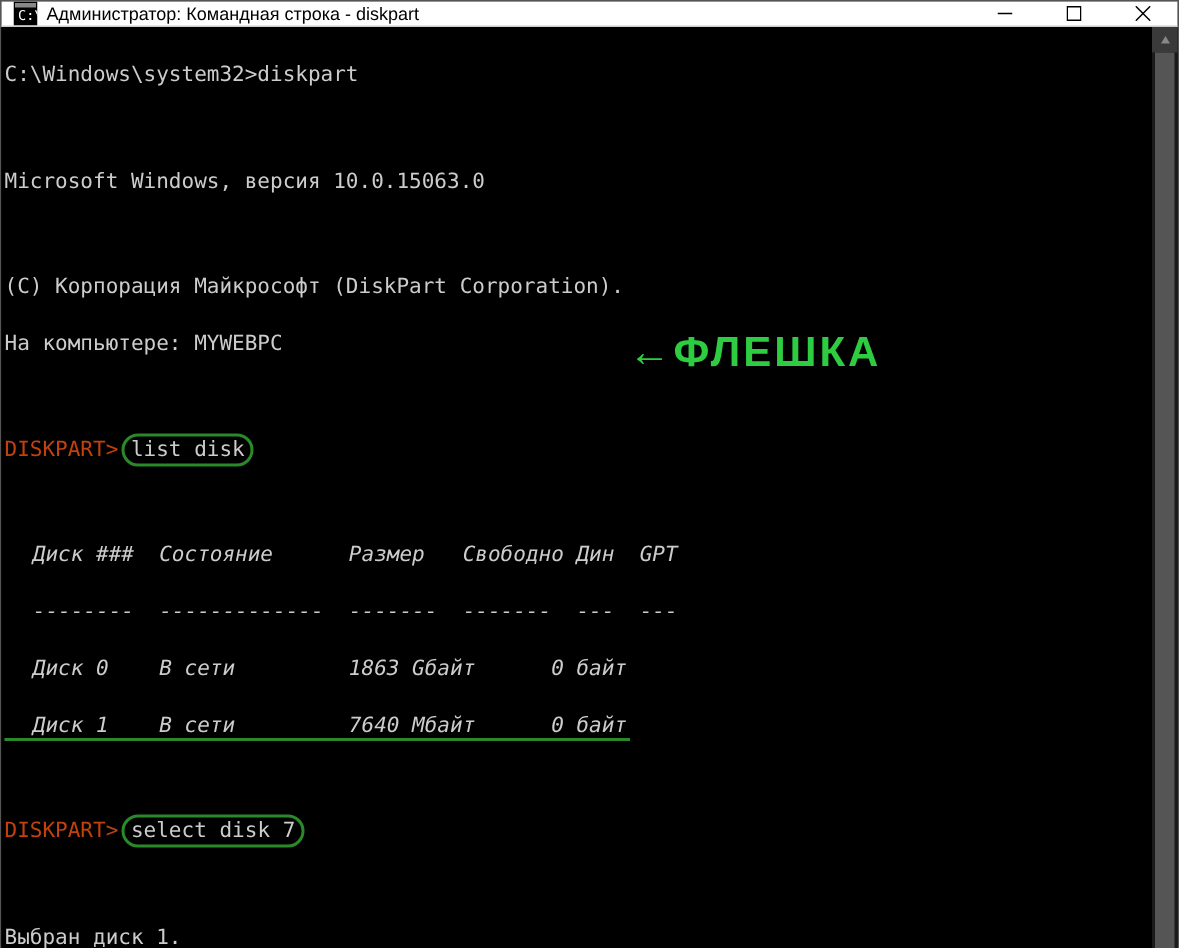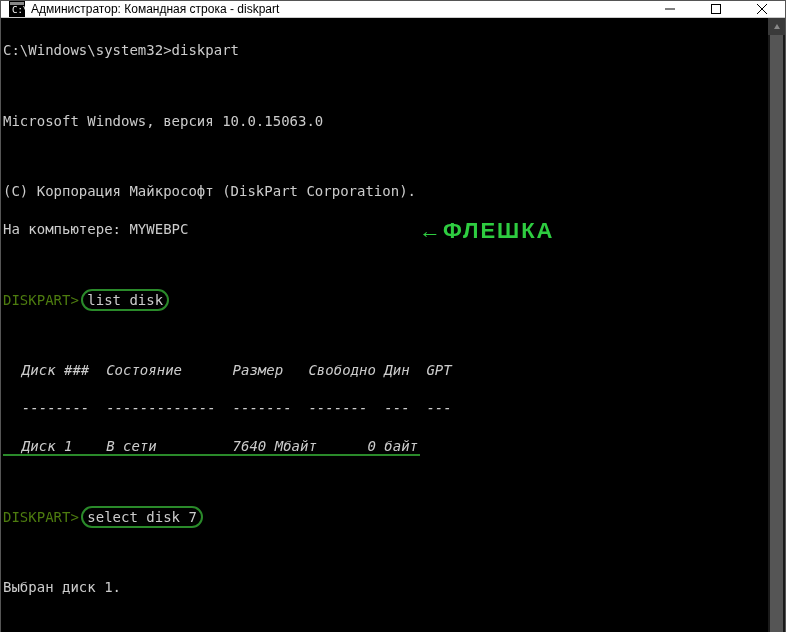--- a/index.html
+++ b/index.html
@@ -81,27 +81,27 @@
   .scrollbar-btn {
     height: 17px;
     background: #3a3a3a;
     display:flex;align-items:center;justify-content:center;
   }
   .scrollbar-track { flex:1; background:#1a1a1a; position:relative; }
   .scrollbar-thumb { position:absolute; left:2px; right:2px; top:0; height:100%; background:#555; }
   .line { display:block; position:relative; }
   .small-dash { color:#ccc; }
   .blank { height: 1em; }
-  .prompt { color:#4d7c0f; }
+  .prompt { color:#c2410c; }
   
   .annotation-arrow {
     position:absolute;
     color:#2ecc40;
     font-family: "Comic Sans MS", cursive, sans-serif;
-    font-size: 22px;
+    font-size: 28px;
     font-weight: bold;
     letter-spacing: 2px;
     pointer-events:none;
   }
   
   .circled {
     position: relative;
     display: inline;
   }
   .circled::after {
@@ -162,20 +162,21 @@
 <span class="blank line"></span>
 <span class="line">Microsoft Windows, версия 10.0.15063.0</span>
 <span class="blank line"></span>
 <span class="line">(C) Корпорация Майкрософт (DiskPart Corporation).</span>
 <span class="line">На компьютере: MYWEBPC</span>
 <span class="blank line"></span>
 <span class="line"><span class="prompt">DISKPART&gt; </span><span class="circled">list disk</span></span>
 <span class="blank line"></span>
 <span class="line disk-table">  Диск ###  Состояние      Размер   Свободно Дин  GPT</span>
 <span class="line disk-table small-dash">  --------  -------------  -------  -------  ---  ---</span>
+<span class="line disk-table">  Диск 0    В сети         1863 Gбайт      0 байт</span>
 <span class="line disk-table"><span class="underlined">  Диск 1    В сети         7640 Mбайт      0 байт</span></span>
 <span class="blank line"></span>
 <span class="line"><span class="prompt">DISKPART&gt; </span><span class="circled">select disk 7</span></span>
 <span class="blank line"></span>
 <span class="line">Выбран диск 1.</span>
 
 
 
 
 

